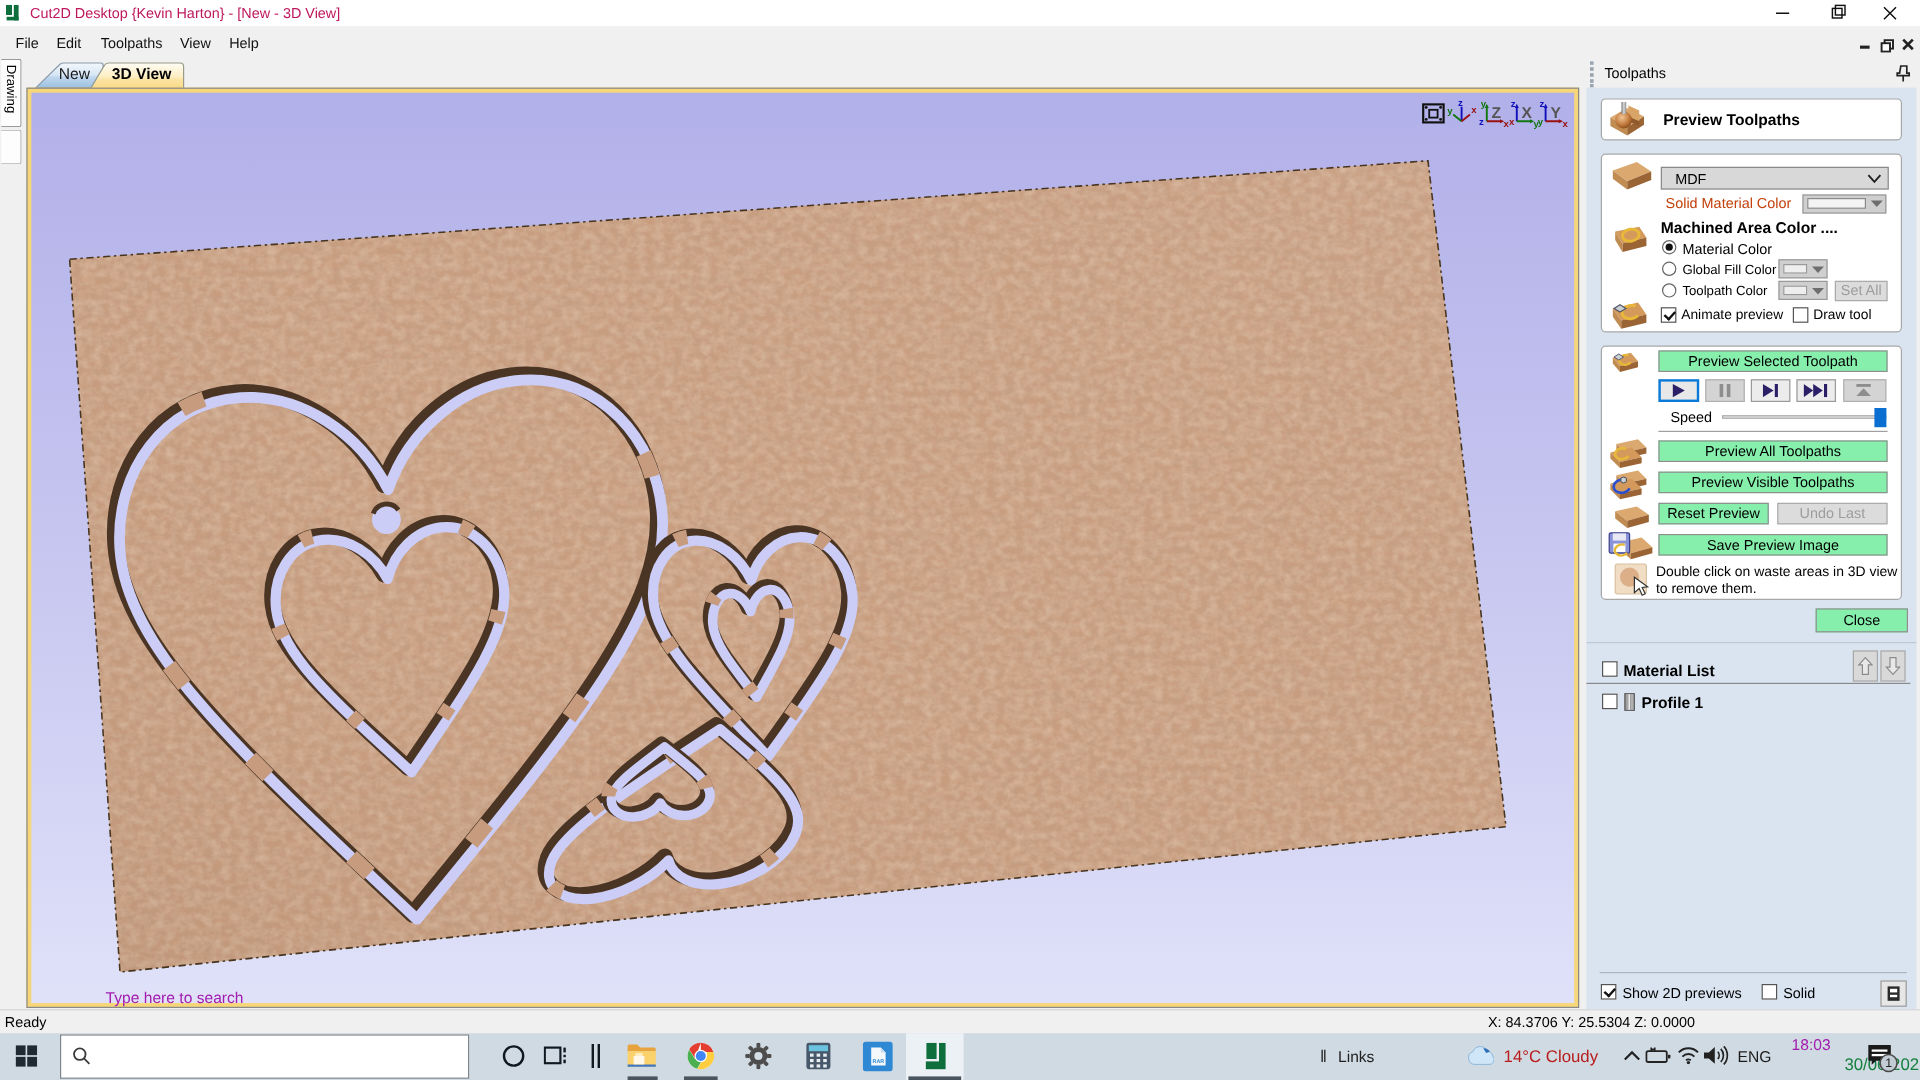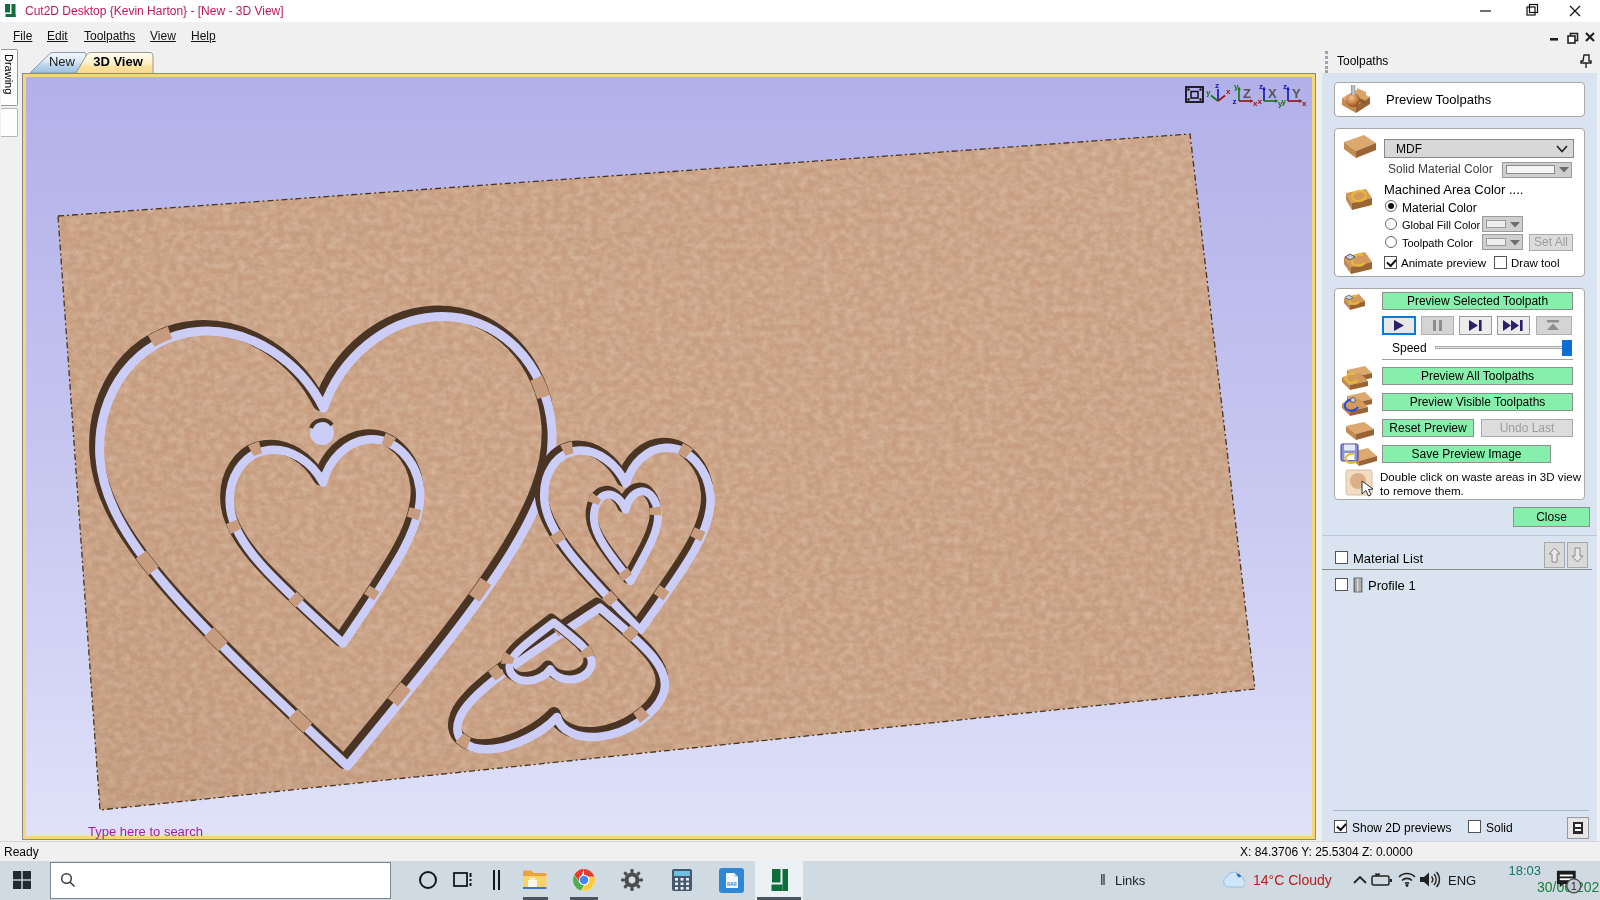--- a/index.html
+++ b/index.html
@@ -5,40 +5,40 @@
 * { margin:0; padding:0; box-sizing:border-box; }
 html,body { width:1600px; height:900px; overflow:hidden; font-family:"Liberation Sans", sans-serif; }
 body { position:relative; background:#f0f0f0; }
 .abs { position:absolute; }
 
 
 #titlebar { left:0; top:0; width:1600px; height:22px; background:#ffffff; }
 #title-text { left:25px; top:4px; font-size:12px; color:#be185d; }
 
 #menubar { left:0; top:22px; width:1600px; height:26px; background:#f0f0f0; }
-.menu-item { top:29px; font-size:12px; color:#111;text-decoration:underline; }
+.menu-item { top:29px; font-size:12px; color:#111; }
 
 #tabstrip { left:0; top:48px; width:1316px; height:26px; background:#f0f0f0; }
 
 #canvasframe { left:22px; top:73px; width:1294px; height:767px; background:#f6d679; border:1px solid #898989; }
 #canvas { left:26px; top:77px; width:1286px; height:759px; }
 
 #drawingtab { left:1px; top:49px; width:17px; height:57px; background:#fdfdfd; border:1px solid #9a9a9a; border-left:none; border-radius:0 2px 2px 0; }
 #drawingtab span { position:absolute; left:2px; top:4px; font-size:11px; color:#000; writing-mode:vertical-rl; }
 #drawingtab2 { left:1px; top:108px; width:17px; height:29px; background:#fdfdfd; border:1px solid #b5b5b5; border-left:none; border-radius:0 2px 2px 0; }
 
 #panelheader { left:1317px; top:48px; width:283px; height:25px; background:#f0f0f0; }
 #paneltitle { left:1337px; top:54px; font-size:12px; color:#000; }
 #panelblue { left:1322px; top:73px; width:275px; height:768px; background:#d9e4f0; }
 .wbox { position:absolute; background:#fff; border:1px solid #a8a8a8; border-radius:4px; }
 .btn { position:absolute; background:#86efac; border:1px solid #8f8f8f; font-size:12px; color:#000; text-align:center; font-family:"Liberation Sans", sans-serif; }
 .btn.dis { color:#9d9d9d; background:#dcdcdc; border-color:#ababab; }
 .lbl { position:absolute; font-size:12px; color:#000; white-space:nowrap; }
-.lbl.grey { color:#404040; }
-.lbl.b { font-weight:normal; }
+.lbl.grey { color:#c2410c; }
+.lbl.b { font-weight:bold; }
 .cb { position:absolute; width:13px; height:13px; background:#fff; border:1px solid #555; }
 .radio { position:absolute; width:12px; height:12px; background:#fff; border:1px solid #666; border-radius:50%; }
 .radio.sel::after { content:""; position:absolute; left:2px; top:2px; width:6px; height:6px; background:#111; border-radius:50%; }
 .cb.chk::after { content:""; position:absolute; left:1.5px; top:1.5px; width:7px; height:4px; border-left:2px solid #111; border-bottom:2px solid #111; transform:rotate(-48deg); }
 
 #statusbar { left:0; top:841px; width:1600px; height:20px; background:#f0f0f0; border-top:1px solid #d5d5d5; }
 
 #taskbar { left:0; top:861px; width:1600px; height:39px; background:#d0dae2; }
 #searchbox { left:50px; top:862px; width:341px; height:37px; background:#fff; border:1px solid #7e858c; }
 .tbtxt { position:absolute; font-size:13px; color:#444; }
@@ -414,21 +414,21 @@
 <div class="abs btn dis" style="left:1481px;top:419px;width:92px;height:18px;line-height:16px">Undo Last</div>
 <svg class="abs" style="left:1340px;top:442px" width="39" height="28" viewBox="0 0 39 28">
   <polygon points="10,10 28,6 37,14 19,19" fill="#dba970"></polygon>
   <polygon points="19,19 37,14 37,19 19,24" fill="#9a6434"></polygon>
   <polygon points="10,10 19,19 19,24 10,16" fill="#c08c52"></polygon>
   <rect x="1" y="2" width="17" height="17" rx="1.5" fill="#8a93d8" stroke="#3a3f88" stroke-width="1"></rect>
   <rect x="4" y="2.5" width="11" height="6" fill="#e8e8f4"></rect>
   <rect x="4.5" y="11" width="10" height="7" fill="#fff"></rect>
   <path d="M14 12 A 6 4.5 -10 1 0 16 19" fill="none" stroke="#e8b838" stroke-width="2"></path>
 </svg>
-<div class="abs btn" style="left:1382px;top:445px;width:169px;height:18px;line-height:16px">Save Preview Image</div>
+<div class="abs btn" style="left:1382px;top:445px;width:191px;height:18px;line-height:16px">Save Preview Image</div>
 <svg class="abs" style="left:1345px;top:469px" width="31" height="28" viewBox="0 0 31 28">
   <rect x="1" y="1" width="26" height="25" rx="2" fill="#f0ddc4" stroke="#d8c0a0" stroke-width="1"></rect>
   <circle cx="13" cy="12" r="8" fill="#dcaf88"></circle>
   <path d="M17 12 L17 25 L21 21.5 L23.5 27 L26 25.8 L23.5 20.5 L28 20 Z" fill="#fff" stroke="#333" stroke-width="1"></path>
 </svg>
 <div class="abs lbl" style="left:1380px;top:470px;font-size:11.6px">Double click on waste areas in 3D view</div>
 <div class="abs lbl" style="left:1380px;top:484px;font-size:11.6px">to remove them.</div>
 <div class="abs btn" style="left:1513px;top:507px;width:77px;height:20px;line-height:18px">Close</div>
 
 <div class="abs" style="left:1322px;top:535px;width:275px;height:1px;background:#bcc8d6"></div>
@@ -596,21 +596,21 @@
 </svg>
 <svg class="abs" style="left:1419px;top:871px" width="22" height="17" viewBox="0 0 22 17">
   <polygon points="1,6 5,6 10,1.5 10,15.5 5,11 1,11" fill="#222"></polygon>
   <g fill="none" stroke="#222" stroke-width="1.4">
     <path d="M12.5 5.5 A4.5 4.5 0 0 1 12.5 11.5"></path>
     <path d="M15 3 A8 8 0 0 1 15 14"></path>
     <path d="M17.5 1 A11 11 0 0 1 17.5 16"></path>
   </g>
 </svg>
 <div class="abs tbtxt" style="left:1448px;top:873px;color:#1a1a1a;font-size:13px">ENG</div>
-<div class="abs tbtxt" style="left:1493px;top:863px;color:#0f766e;width:48px;text-align:right;font-size:13px">18:03</div>
+<div class="abs tbtxt" style="left:1493px;top:863px;color:#a21caf;width:48px;text-align:left;font-size:13px">18:03</div>
 <div class="abs tbtxt" style="left:1537px;top:879px;color:#15803d;font-size:14px">30/06/2021</div>
 <svg class="abs" style="left:1556px;top:868px" width="30" height="30" viewBox="0 0 32 28">
   <path d="M1 1 L21 1 L21 15 L8 15 L4 18.5 L4 15 L1 15 Z" fill="#1a1a1a"></path>
   <rect x="4" y="5" width="14" height="2" fill="#fff"></rect>
   <rect x="4" y="9" width="14" height="2" fill="#fff"></rect>
   <circle cx="19" cy="17" r="7.5" fill="#c3ccd4" stroke="#4a4a4a" stroke-width="1.4"></circle>
   <text x="19" y="21" font-size="11" fill="#222" text-anchor="middle" font-family="Liberation Sans">1</text>
 </svg>
 
 </body></html>

